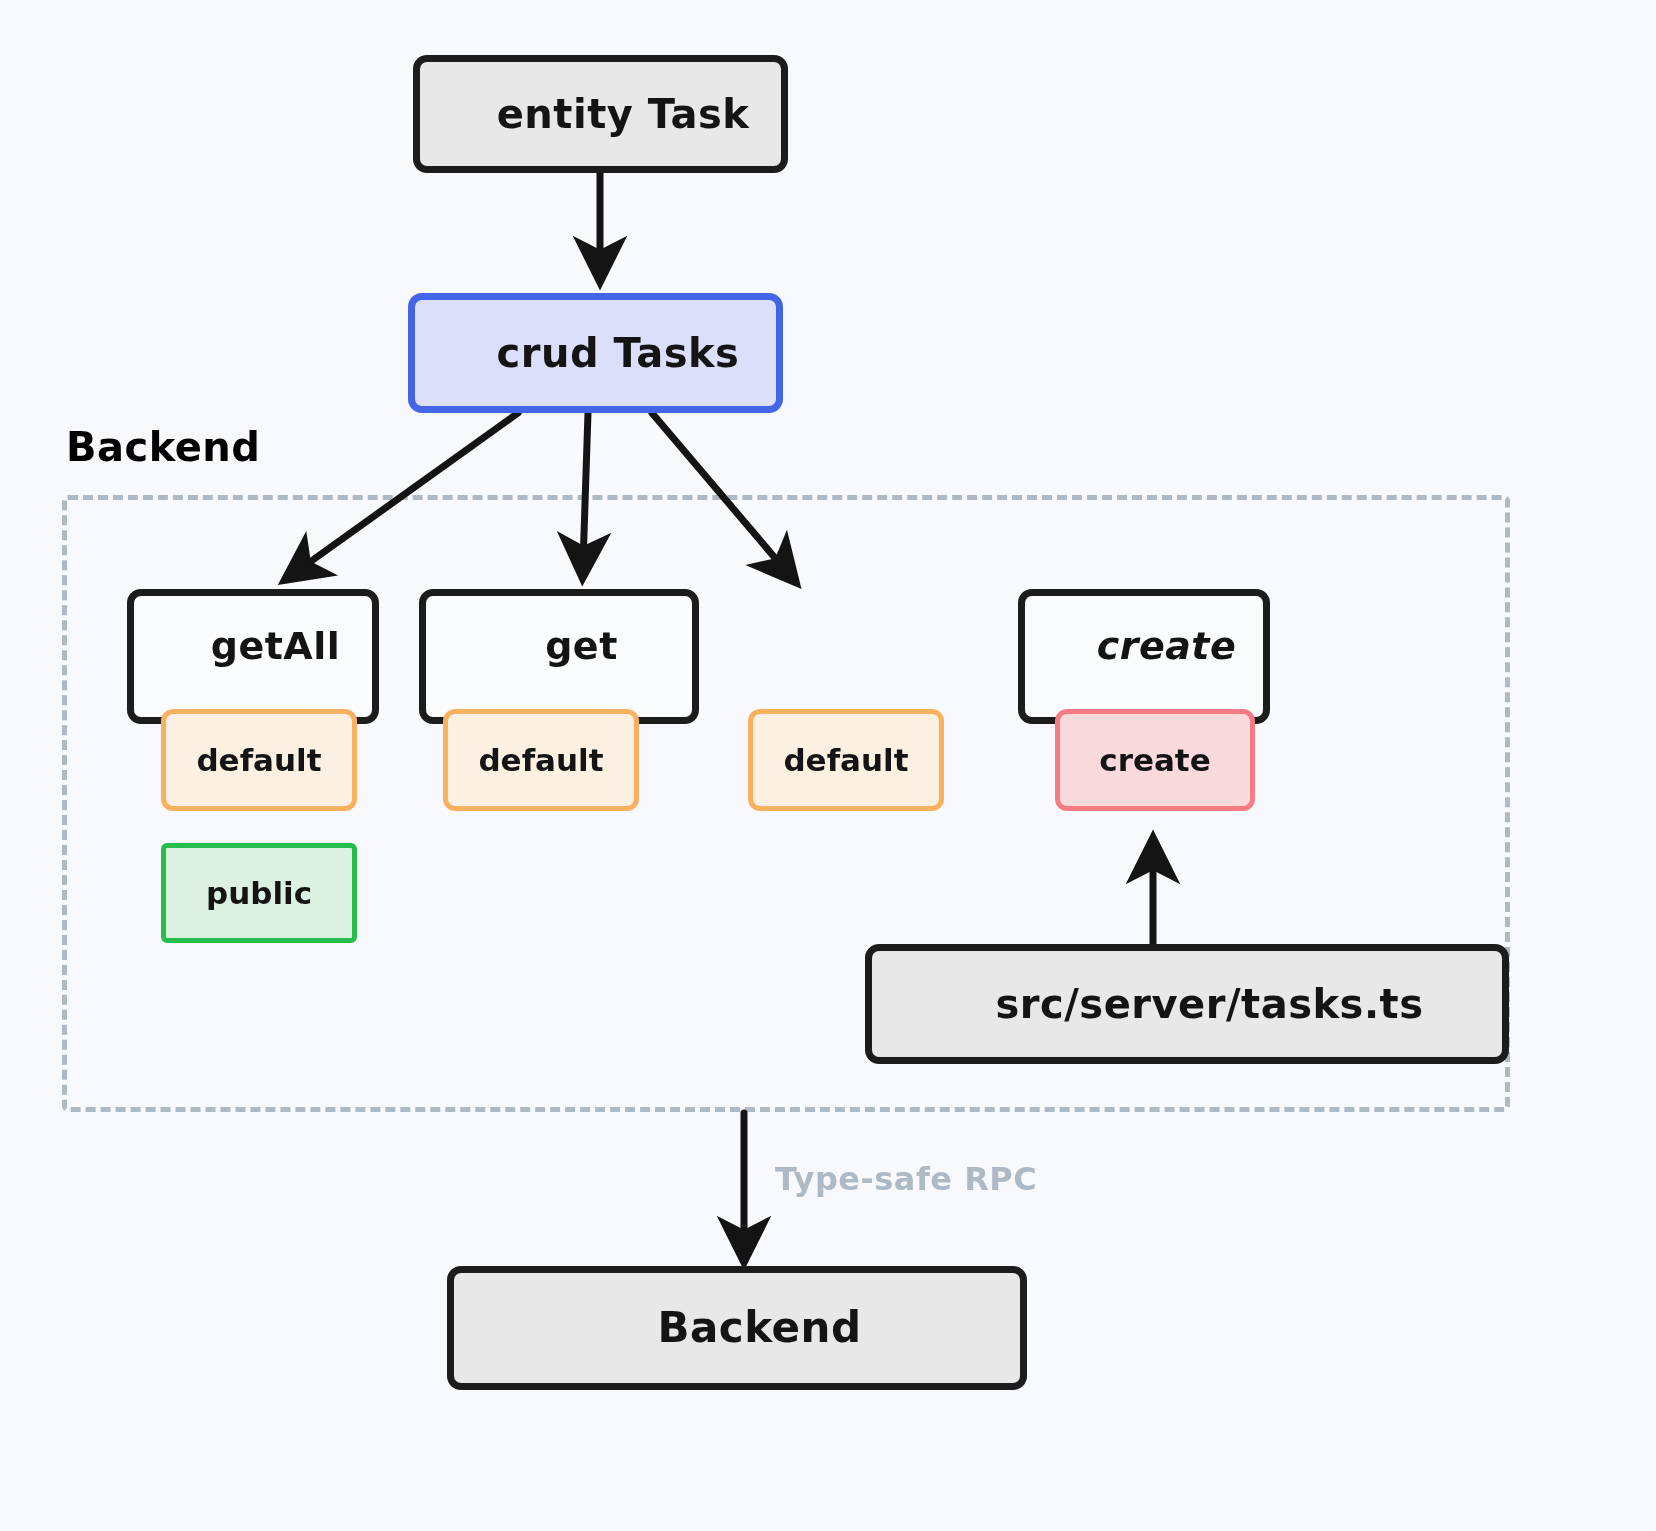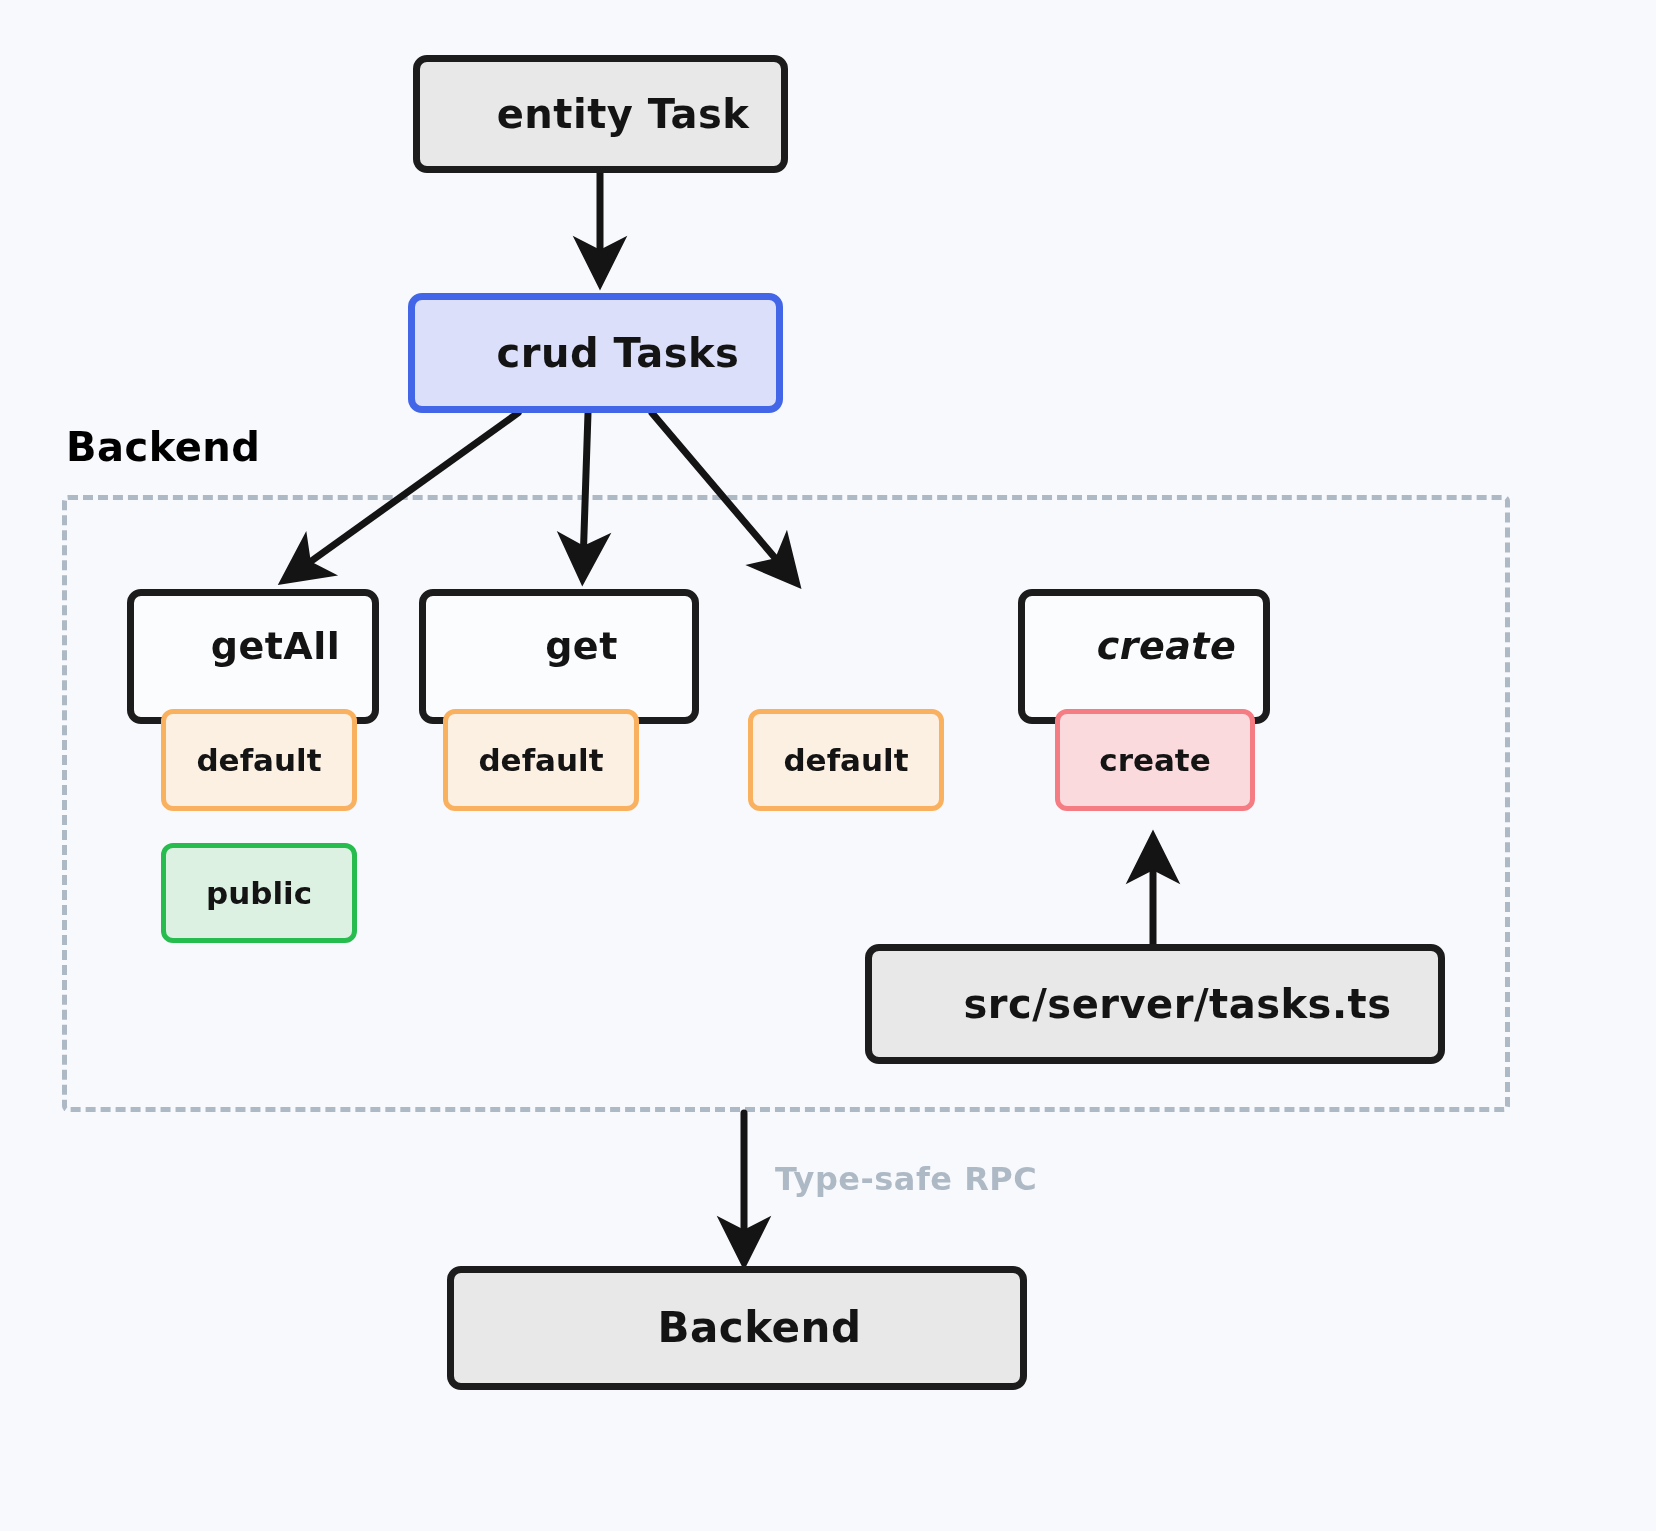--- a/index.html
+++ b/index.html
@@ -127,23 +127,23 @@
   #node-getall { left: 127px;  top: 589px; width: 252px; height: 135px; font-size: 38px; }
   #node-get    { left: 419px;  top: 589px; width: 280px; height: 135px; font-size: 38px; }
   #node-update { left: 719px;  top: 589px; width: 252px; height: 135px; font-size: 38px; }
   #node-create { left: 1018px; top: 589px; width: 252px; height: 135px; font-size: 38px; font-style: italic; }
 
   #badge-getall-default { left: 161px;  top: 709px; width: 196px; height: 102px; font-size: 31px; }
   #badge-get-default    { left: 443px;  top: 709px; width: 196px; height: 102px; font-size: 31px; }
   #badge-update-default { left: 748px;  top: 709px; width: 196px; height: 102px; font-size: 31px; }
   #badge-create-custom  { left: 1055px; top: 709px; width: 200px; height: 102px; font-size: 31px; }
 
-  #badge-getall-public  { left: 161px;  top: 843px; width: 196px; height: 100px; font-size: 31px; }
-
-  #node-tasks-file { left: 865px; top: 944px; width: 580px; height: 120px; font-size: 40px; justify-content: center; }
+  #badge-getall-public  { left: 161px;  top: 843px; width: 196px; height: 100px; font-size: 31px; border-radius: 6px; }
+
+  #node-tasks-file { left: 865px; top: 944px; width: 644px; height: 120px; font-size: 40px; justify-content: center; }
   #node-client     { left: 447px; top: 1266px; width: 580px; height: 124px; font-size: 42px; }
 
   #backend-group { left: 62px; top: 495px; width: 1448px; height: 617px; }
   #backend-label { left: 66px; top: 424px; font-size: 40px; }
   #label-rpc     { left: 775px; top: 1160px; font-size: 32px; }
 </style>
 </head>
 <body>
 
 <div id="canvas">

